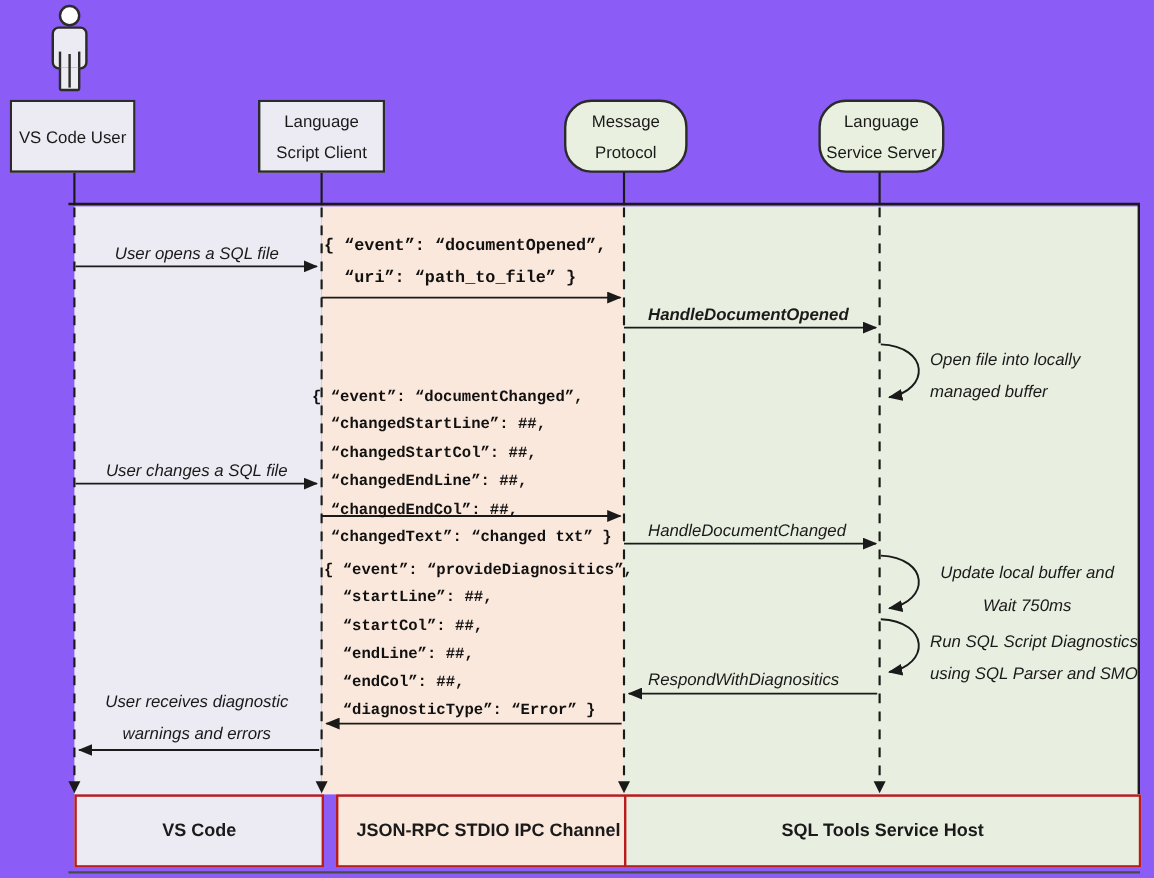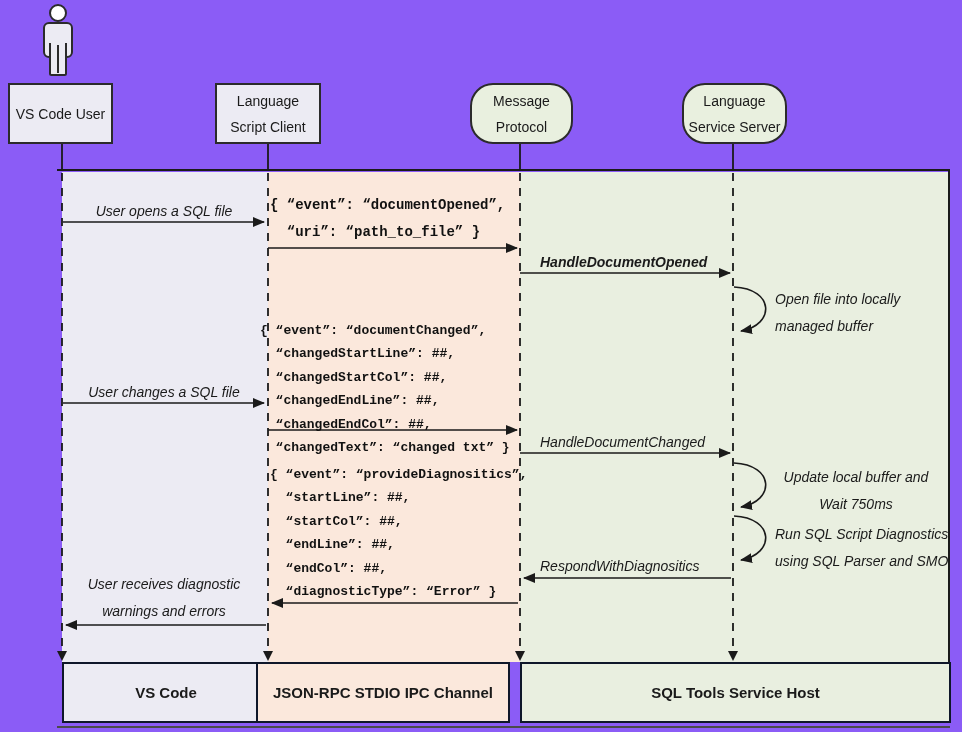--- a/index.html
+++ b/index.html
@@ -12,21 +12,21 @@
   .band-channel{left:268px;width:252px;background:#fbe8dc;}
   .band-host{left:520px;width:430px;background:#e9efe0;}
   .pbox{
     position:absolute;top:83px;height:61px;border:2px solid #2b2b2b;box-sizing:border-box;
     display:flex;flex-direction:column;align-items:center;justify-content:center;
     font-size:14px;line-height:26px;text-align:center;
   }
   .pbox-fill-user{background:#ecebf3;}
   .pbox-fill-host{background:#e9f0df;border-radius:23px;}
   .lane{
-    position:absolute;top:662px;height:61px;border:2px solid #0f172a;box-sizing:border-box;
+    position:absolute;top:662px;height:61px;border:2px solid #b91c1c;box-sizing:border-box;
     display:flex;align-items:center;justify-content:center;
     font-weight:bold;font-size:15px;
   }
   .ilbl{position:absolute;font-style:italic;font-size:14px;white-space:nowrap;line-height:27px;}
   .ctr{text-align:center;}
   .mono{position:absolute;font-family:"Liberation Mono","DejaVu Sans Mono",monospace;font-weight:bold;color:#111;}
   .mono div{white-space:pre;}
   .mono-lg{font-size:14px;}
   .mono-lg div{height:27px;line-height:27px;}
   .mono-sm{font-size:13px;}
@@ -156,20 +156,20 @@
     <div>  “startLine”: ##,</div>
     <div>  “startCol”: ##,</div>
     <div>  “endLine”: ##,</div>
     <div>  “endCol”: ##,</div>
     <div>  “diagnosticType”: “Error” }</div>
   </div>
 
   <div class="lane" style="left:62px;width:208px;background:#ecebf3;">
     <div>VS Code</div>
   </div>
-  <div class="lane" style="left:256px;width:254px;background:#fbe8dc;">
+  <div class="lane" style="left:280px;width:254px;background:#fbe8dc;">
     <div>JSON-RPC STDIO IPC Channel</div>
   </div>
   <div class="lane" style="left:520px;width:431px;background:#e9efe0;">
     <div>SQL Tools Service Host</div>
   </div>
 
 </div>
 
 </body></html>

